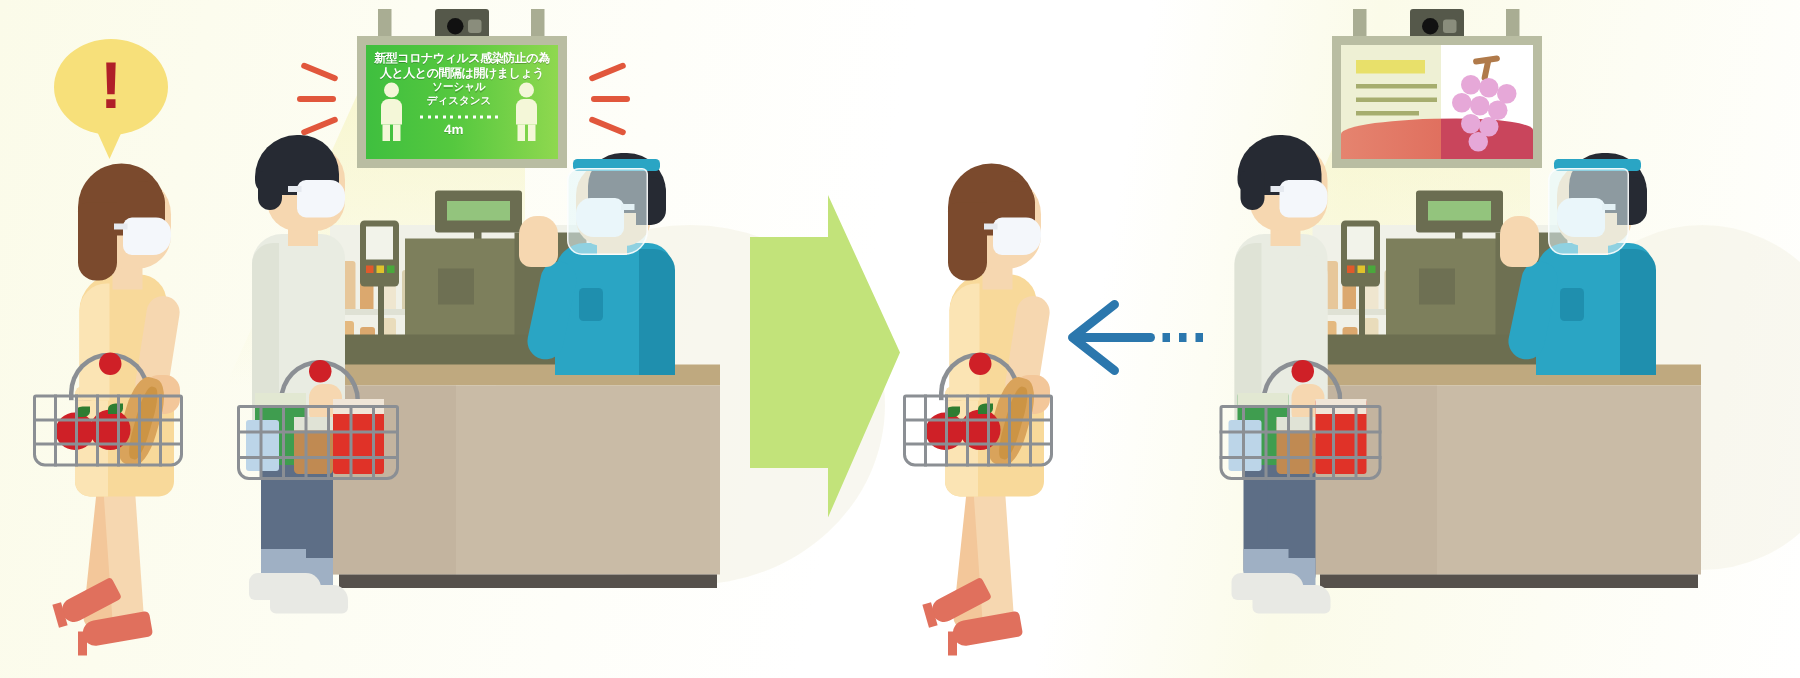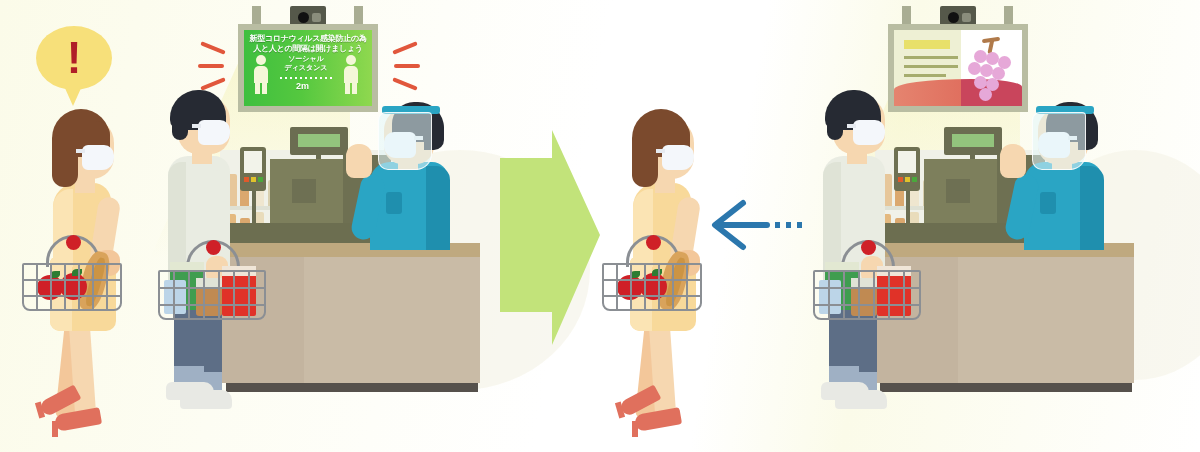--- a/index.html
+++ b/index.html
@@ -209,21 +209,21 @@
 
             <div>
               <div class="ppl-head" style="left:102px;top:2px;width:10px;height:10px;"></div>
               <div class="ppl" style="left:100px;top:13px;width:14px;height:17px;border-radius:5px 5px 0 0;"></div>
               <div class="ppl" style="left:101px;top:30px;width:5px;height:11px;"></div>
               <div class="ppl" style="left:108px;top:30px;width:5px;height:11px;"></div>
             </div>
             <div class="sd-text" style="left:34px;top:2px;width:56px;font-size:7px;">ソーシャル</div>
             <div class="sd-text" style="left:34px;top:11px;width:56px;font-size:7px;">ディスタンス</div>
             <div class="sd-dots" style="left:36px;top:24px;width:52px;"></div>
-            <div class="sd-2m" style="left:52px;top:28px;font-size:9px;">2m</div>
+            <div class="sd-2m" style="left:52px;top:28px;font-size:9px;">4m</div>
           </div>
         </div>
       </div>
     </div>
 
     <div>
       <div class="emph" style="left:200px;top:46px;width:26px;height:4px;transform:rotate(22deg);"></div>
       <div class="emph" style="left:198px;top:64px;width:26px;height:4px;transform:rotate(0deg);"></div>
       <div class="emph" style="left:200px;top:82px;width:26px;height:4px;transform:rotate(-22deg);"></div>
     </div>

